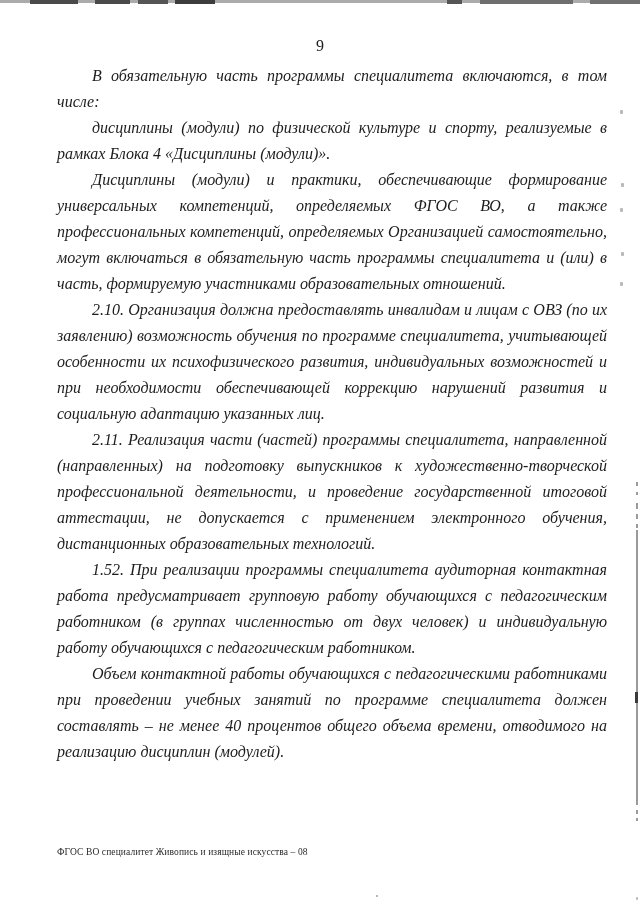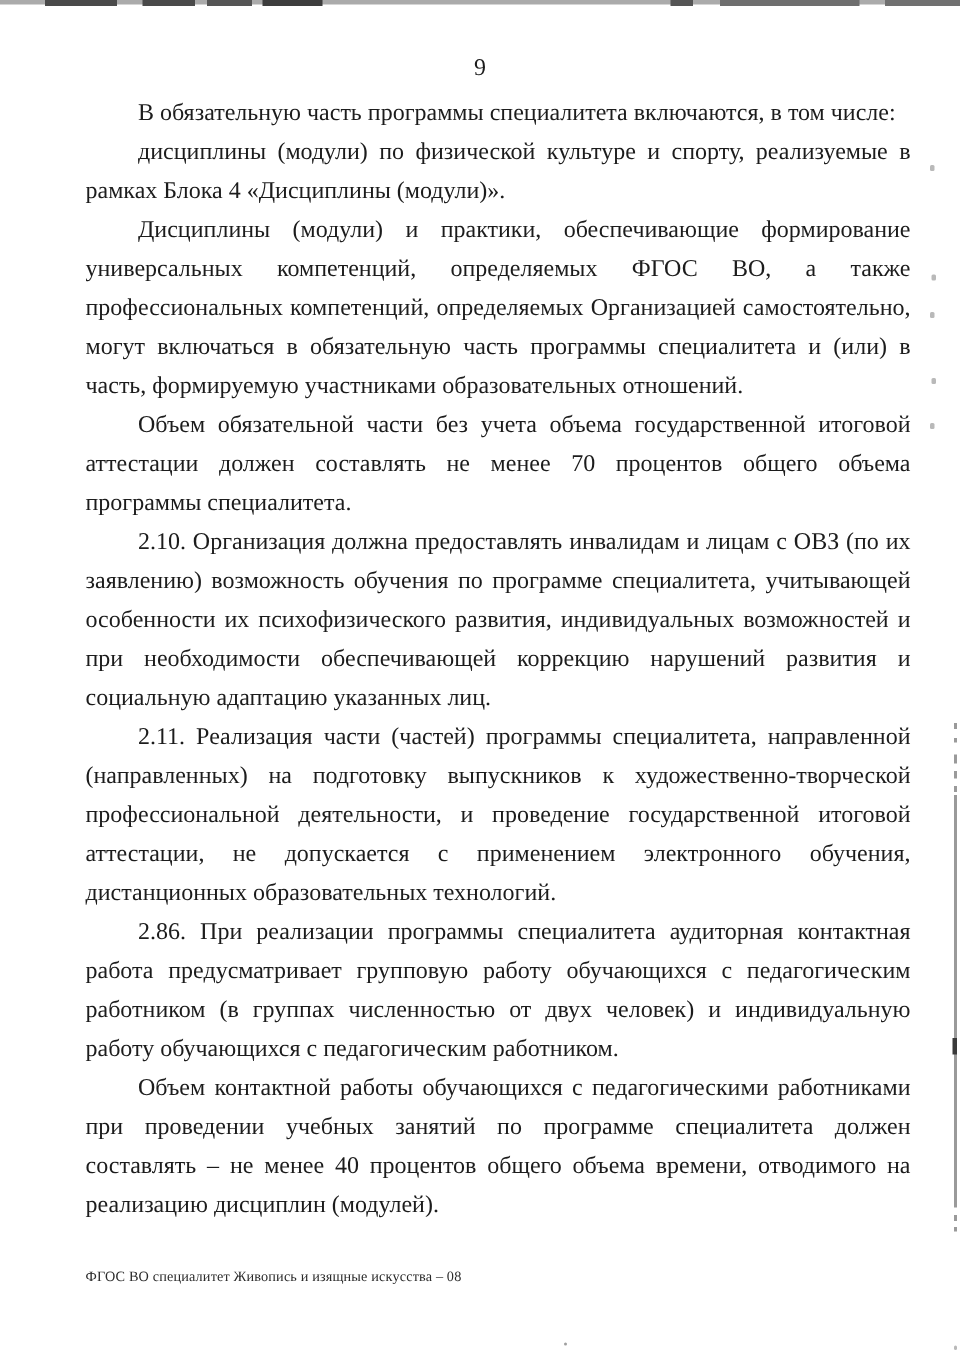--- a/index.html
+++ b/index.html
@@ -49,20 +49,21 @@
     line-height: 20px;
   }
   .doc-body {
     position: absolute;
     top: 63px;
     left: 57px;
     width: 550px;
     font-size: 16px;
     line-height: 26px;
     text-align: justify;
+    font-style: italic;
   }
   .doc-body p {
     margin: 0;
     padding: 0;
     text-indent: 35px;
   }
   .footer-note {
     position: absolute;
     left: 57px;
     top: 847px;
@@ -87,24 +88,23 @@
     <div class="seg" style="left:480px; width:93px; background:#6e6e6e;"></div>
     <div class="seg" style="left:590px; width:50px; background:#707070;"></div>
   </div>
 
   <div class="page-number">9</div>
 
   <div class="doc-body">
     <p>В обязательную часть программы специалитета включаются, в том числе:</p>
     <p>дисциплины (модули) по физической культуре и спорту, реализуемые в рамках Блока 4 «Дисциплины (модули)».</p>
     <p>Дисциплины (модули) и практики, обеспечивающие формирование универсальных компетенций, определяемых ФГОС ВО, а также профессиональных компетенций, определяемых Организацией самостоятельно, могут включаться в обязательную часть программы специалитета и (или) в часть, формируемую участниками образовательных отношений.</p>
-    <p>Объем обязательной части без учета объема государственной итоговой аттестации должен составлять не менее 70 процентов общего объема программы специалитета.</p>
     <p>2.10. Организация должна предоставлять инвалидам и лицам с ОВЗ (по их заявлению) возможность обучения по программе специалитета, учитывающей особенности их психофизического развития, индивидуальных возможностей и при необходимости обеспечивающей коррекцию нарушений развития и социальную адаптацию указанных лиц.</p>
     <p>2.11.  Реализация части (частей) программы специалитета, направленной (направленных) на подготовку выпускников к художественно-творческой профессиональной деятельности, и проведение государственной итоговой аттестации, не допускается с применением электронного обучения, дистанционных образовательных технологий.</p>
-    <p>2.86. При реализации программы специалитета аудиторная контактная работа предусматривает групповую работу обучающихся с педагогическим работником (в группах численностью от двух человек) и индивидуальную работу обучающихся с педагогическим работником.</p>
+    <p>1.52. При реализации программы специалитета аудиторная контактная работа предусматривает групповую работу обучающихся с педагогическим работником (в группах численностью от двух человек) и индивидуальную работу обучающихся с педагогическим работником.</p>
     <p>Объем контактной работы обучающихся с педагогическими работниками при проведении учебных занятий по программе специалитета должен составлять – не менее 40 процентов общего объема времени, отводимого на реализацию дисциплин (модулей).</p>
   </div>
 
   <div class="footer-note">ФГОС ВО специалитет Живопись и изящные искусства – 08</div>
 
   <div>
     <div class="vline" style="top:482px; height:4px;"></div>
     <div class="vline" style="top:492px; height:3px;"></div>
     <div class="vline" style="top:503px; height:6px;"></div>
     <div class="vline" style="top:514px; height:5px;"></div>

